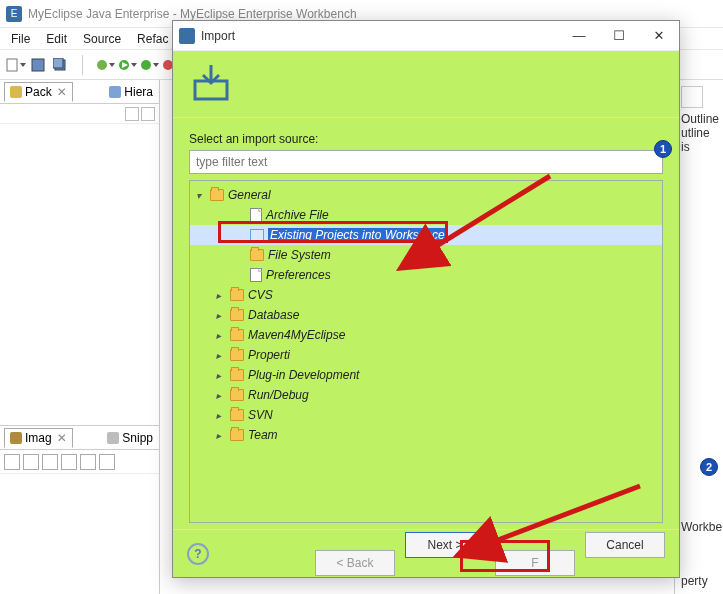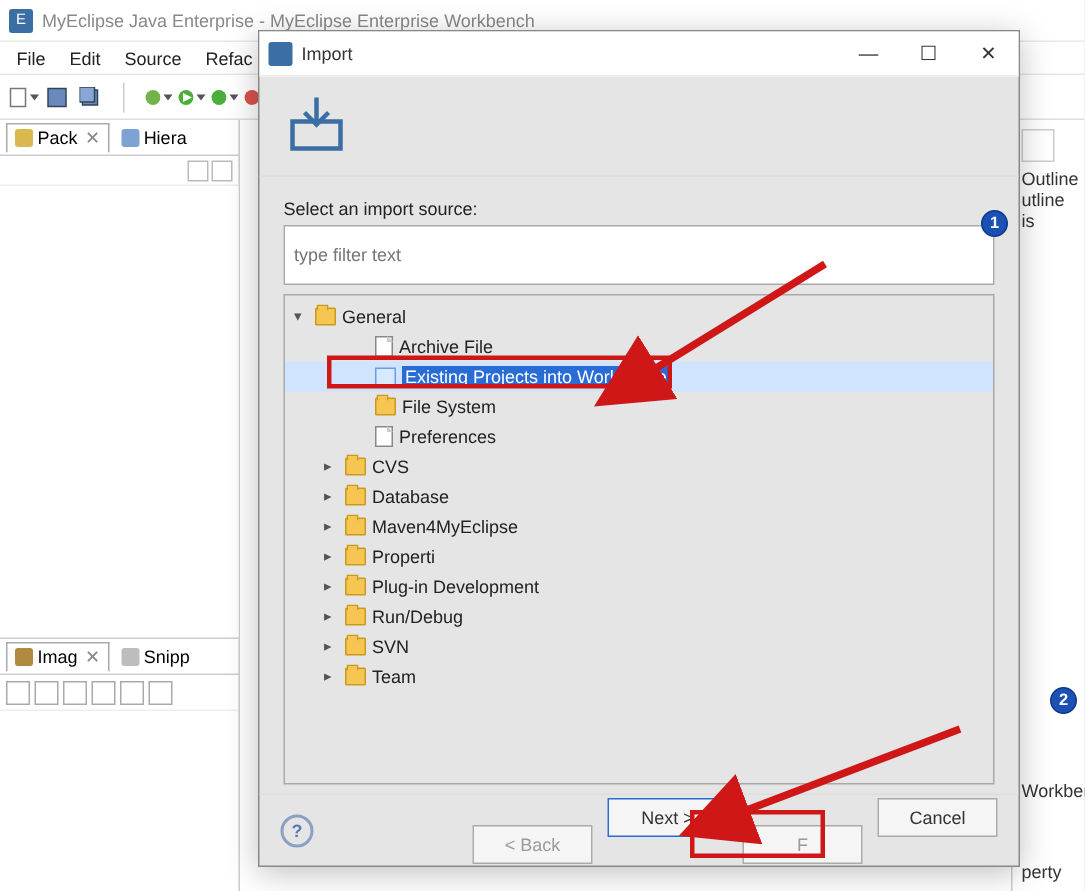--- a/index.html
+++ b/index.html
@@ -12,58 +12,58 @@
   .menubar span { padding:2px 7px; color:#222; }
 
   .toolbar { height:30px; display:flex; align-items:center; padding-left:6px; gap:8px; border-bottom:1px solid #ddd; }
   .tb-group { display:flex; align-items:center; gap:2px; }
   .tb-btn { width:20px; height:20px; display:inline-flex; align-items:center; justify-content:center; border-radius:2px; }
   .tb-btn.dd::after { content:""; border-left:3px solid transparent; border-right:3px solid transparent; border-top:4px solid #555; margin-left:2px; }
   .sep { width:1px; height:20px; background:#ccc; margin:0 4px; }
 
   .ide-body { display:flex; height: calc(100% - 80px); }
   .left-pane { width:160px; border-right:1px solid #ccc; display:flex; flex-direction:column; }
-  .pane-tabs { height:24px; display:flex; align-items:center; padding-left:4px; gap:2px; border-bottom:1px solid #ccc; }
+  .pane-tabs { height:24px; display:flex; align-items:center; padding-left:4px; gap:2px; border-bottom:1px solid #ccc;justify-content:space-between; }
   .pane-tab { display:flex; align-items:center; gap:3px; padding:2px 5px; border:1px solid transparent; }
   .pane-tab.active { background:#fff; border:1px solid #aaa; border-bottom-color:#fff; }
   .pane-tab .ticon { width:12px; height:12px; background:#d9b84f; border-radius:2px; }
   .pane-tab .x { color:#888; margin-left:2px; }
   .pane-mini { height:20px; display:flex; justify-content:flex-end; align-items:center; padding-right:4px; gap:2px; border-bottom:1px solid #eee; }
   .mini { width:14px; height:14px; border:1px solid #bbb; }
   .pane-content { flex:1; background:#fff; }
 
   .left-bottom { border-top:1px solid #ccc; }
   .imag-tools { height:24px; display:flex; align-items:center; padding-left:4px; gap:3px; border-bottom:1px solid #eee; }
   .imag-tools span.tool { width:16px; height:16px; border:1px solid #aaa; display:inline-block; }
 
   .right-edge { display:flex; flex-direction:column; justify-content:space-between; padding:6px; width:48px; }
   .right-top-btn { width:22px; height:22px; border:1px solid #ccc; margin-bottom:4px; align-self:flex-end; }
   .right-label { color:#333; }
 
   
   .annot { position:absolute; width:18px; height:18px; border-radius:50%; background:#1b50b5; color:#fff; display:flex; align-items:center; justify-content:center; font-weight:bold; font-size:11px; border:1px solid #0d388a; }
 
   
-  .dialog { position:absolute; left:172px; top:20px; width:508px; height:558px; background:#e5e5e5; border:1px solid #888; box-shadow:0 4px 20px rgba(0,0,0,.25); display:flex; flex-direction:column; }
+  .dialog { position:absolute; left:172px; top:20px; width:508px; height:558px; background:#bef264; border:1px solid #888; box-shadow:0 4px 20px rgba(0,0,0,.25); display:flex; flex-direction:column; }
   .dlg-titlebar { height:30px; display:flex; align-items:center; justify-content:space-between; background:#fff; border-bottom:1px solid #eee; }
   .dlg-title-left { display:flex; align-items:center; gap:6px; padding-left:6px; color:#333; }
   .dlg-title-left .app-icon { width:16px; height:16px; background:#3a6ea5; border-radius:2px; }
   .dlg-winbtns { display:flex; }
   .dlg-winbtn { width:40px; height:28px; display:flex; align-items:center; justify-content:center; color:#333; font-size:13px; }
 
   .dlg-header { padding:10px 16px 12px 16px; display:flex; justify-content:space-between; align-items:flex-start; border-bottom:1px solid #ddd; }
   .dlg-header h2 { margin:0 0 4px 0; font-size:14px; font-weight:600; color:#111; }
   .dlg-header .sub { color:#444; }
   .dlg-banner-icon { width:44px; height:44px; position:relative; }
   .dlg-banner-icon svg { width:44px; height:44px; }
 
   .dlg-body { flex:1; padding:14px 16px 6px 16px; display:flex; flex-direction:column; overflow:hidden; }
   .dlg-body label { color:#222; margin-bottom:4px; display:block; }
-  .filter { width:100%; height:40px; border:1px solid #a9a9a9; padding:2px 6px; color:#777; margin-bottom:6px; }
-  .tree-wrap { flex:1; border:1px solid #a9a9a9; overflow-y:scroll; padding:4px 0; position:relative; }
+  .filter { width:100%; height:24px; border:1px solid #a9a9a9; padding:2px 6px; color:#777; margin-bottom:6px; }
+  .tree-wrap { flex:1; border:1px solid #a9a9a9; overflow-y:scroll; padding:4px 0; position:relative;font-style:italic; }
   .tree-row { display:flex; align-items:center; height:20px; padding-left:6px; gap:4px; color:#222; white-space:nowrap; }
   .tree-row.l1 { padding-left:6px; }
   .tree-row.l2 { padding-left:26px; }
   .tree-row.l3 { padding-left:46px; }
   .twisty { width:10px; display:inline-block; color:#555; font-size:10px; }
   .twisty.exp::before { content:"▾"; }
   .twisty.col::before { content:"▸"; }
   .twisty.none::before { content:""; }
   .ficon { width:14px; height:12px; background:#f6c552; border:1px solid #c99a1e; border-radius:1px; position:relative; display:inline-block; }
   .ficon::before { content:""; position:absolute; top:-3px; left:0; width:6px; height:3px; background:#f6c552; border:1px solid #c99a1e; border-bottom:none; border-radius:1px 1px 0 0; }

